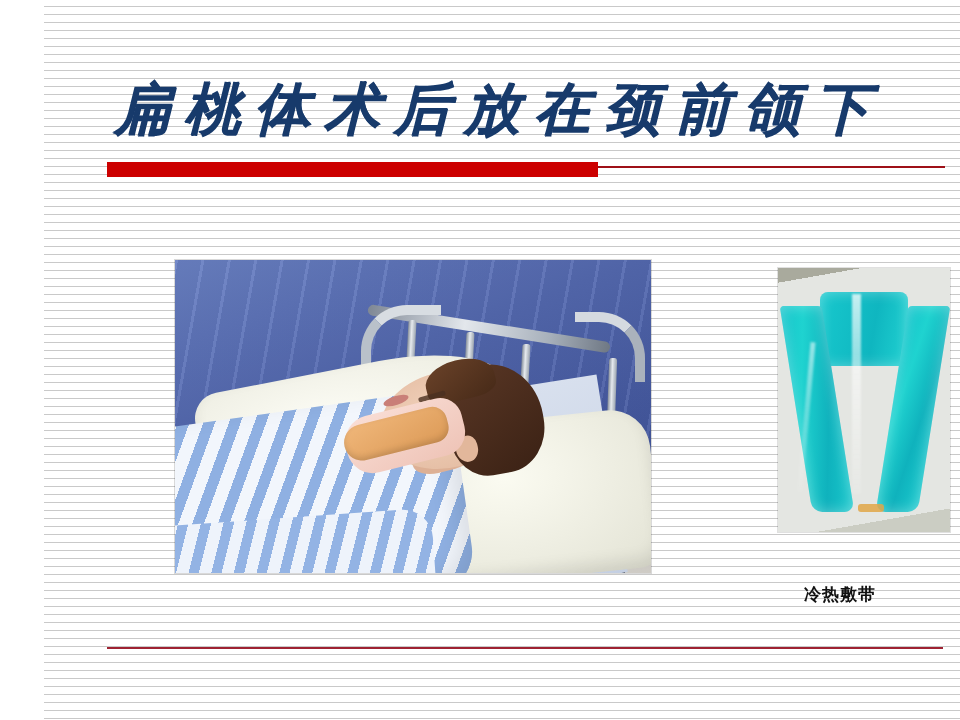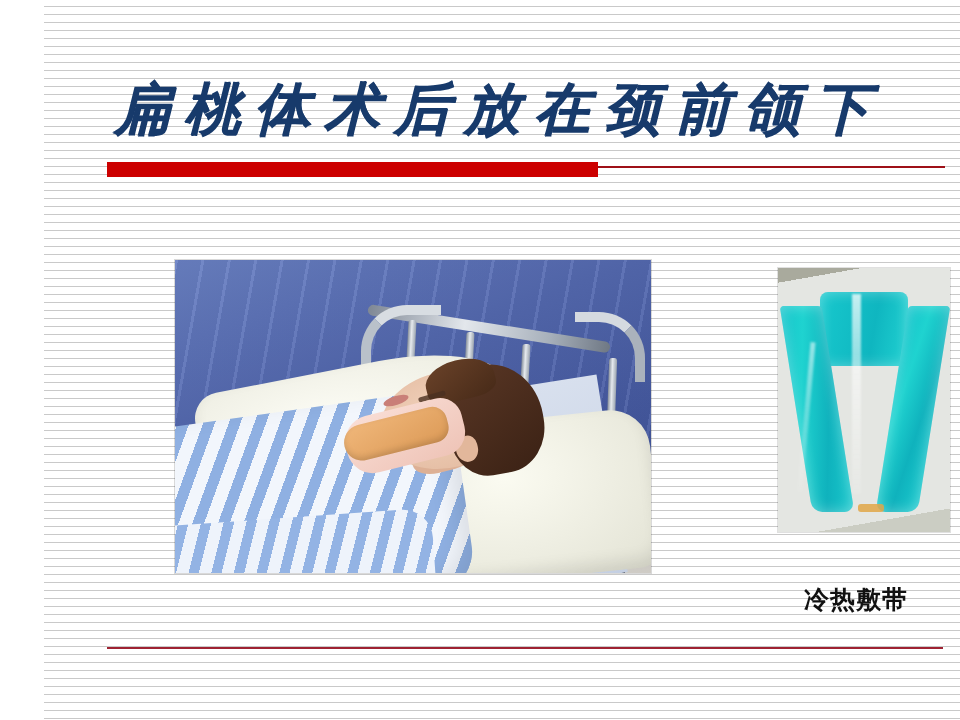--- a/index.html
+++ b/index.html
@@ -236,21 +236,21 @@
   }
   .band-dot{
     position:absolute;bottom:6px;left:64px;width:26px;height:8px;
     background:#e0a646;border-radius:3px;opacity:.85;
   }
 
   
   #caption{
     position:absolute;left:760px;top:583px;
     font-family:Liberation Sans, sans-serif;
-    font-size:25px;font-weight:700;color:#111111;
+    font-size:17px;font-weight:700;color:#111111;
     letter-spacing:1px;white-space:nowrap;
   }
 </style>
 </head>
 <body>
 
 <div id="slide">
 
   <div id="title">扁桃体术后放在颈前颌下</div>
 

